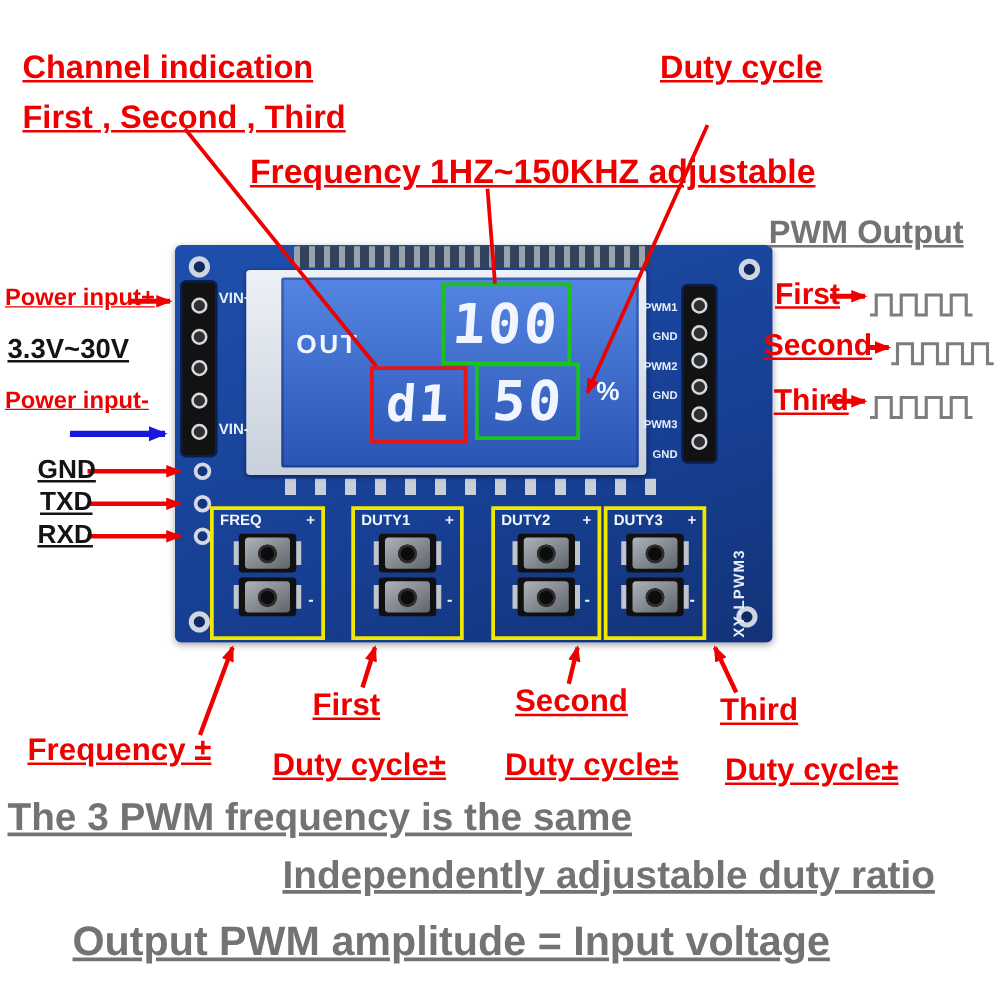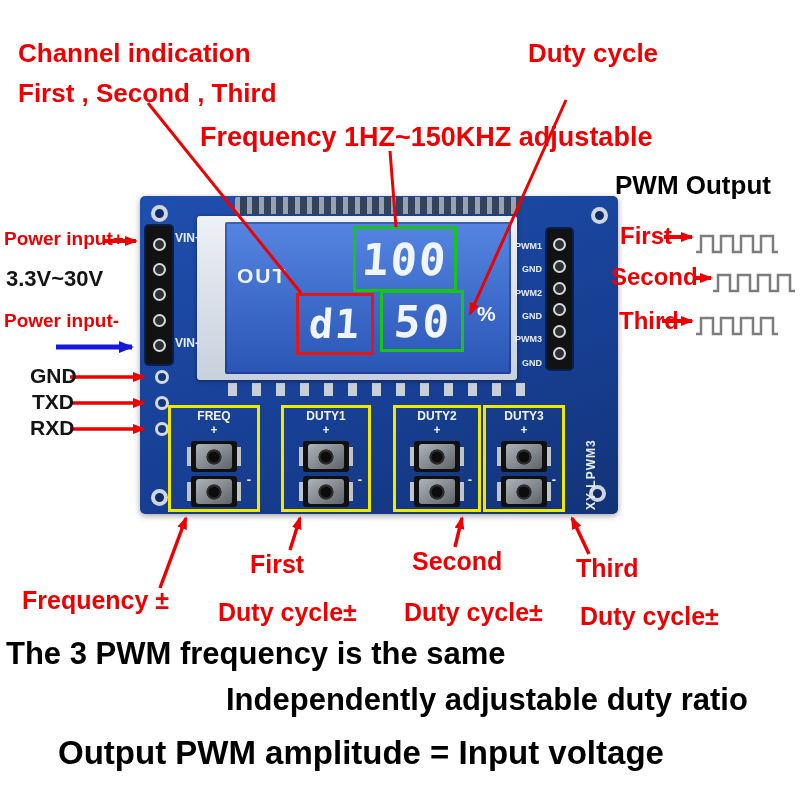--- a/index.html
+++ b/index.html
@@ -1,20 +1,20 @@
 <!DOCTYPE html>
 <html><head>
 <meta charset="utf-8">
 <style>
   html,body{margin:0;padding:0;background:#fff;}
   .stage{position:relative;width:800px;height:800px;background:#fff;overflow:hidden;
          font-family:"Liberation Sans",sans-serif;}
-  .ann{position:absolute;white-space:nowrap;font-weight:600;z-index:10;}
+  .ann{position:absolute;white-space:nowrap;font-weight:600;z-index:10;text-decoration:underline;}
   .red{color:#ee0000;}
-  .blue{color:#000000;}
+  .blue{color:#737373;}
   .black{color:#141414;text-align:center;}
   .overlay{position:absolute;left:0;top:0;z-index:5;pointer-events:none;}
 
   
   .board{position:absolute;left:140px;top:196px;width:478px;height:318px;z-index:1;
          background:linear-gradient(160deg,#1f4fae 0%,#173f93 60%,#123377 100%);
          border-radius:5px;box-shadow:0 2px 6px rgba(0,0,0,.35);}
   .mhole{position:absolute;width:17px;height:17px;border-radius:50%;
          background:#112a61;border:4px solid #cfd6e2;box-sizing:border-box;}
   .pins-top{position:absolute;left:95px;top:1px;width:286px;height:17px;
@@ -46,21 +46,21 @@
   .ph{width:9px;height:9px;border-radius:50%;background:#303030;border:2px solid #d4dae2;}
   .lpin-label{position:absolute;color:#e8eef8;font-size:12px;font-weight:bold;}
   .rpin-labels{position:absolute;left:370px;top:33px;width:34px;height:140px;display:flex;flex-direction:column;}
   .rpin-labels div{flex:1;display:flex;align-items:center;justify-content:flex-end;
           font-size:9px;font-weight:bold;color:#e8eef8;padding-right:2px;margin-top:11px;}
   .pad{position:absolute;width:8px;height:8px;border-radius:50%;background:#13357d;border:3px solid #d4dae2;}
 
   
   .btn-group{position:absolute;top:209px;height:107px;border:3px solid #f0e800;box-sizing:border-box;}
   .bg-row{display:flex;justify-content:space-between;align-items:center;padding:1px 5px 0 5px;
-          color:#f2f5fa;font-size:12px;font-weight:bold;flex-direction:column;}
+          color:#f2f5fa;font-size:12px;font-weight:bold;}
   .bg-minus{position:absolute;right:6px;top:64px;color:#f2f5fa;font-size:13px;font-weight:bold;}
   .sw{position:relative;width:46px;height:31px;background:#101010;border-radius:3px;margin:4px auto 0;}
   .sw::before,.sw::after{content:"";position:absolute;top:6px;width:4px;height:19px;background:#c0c5cc;}
   .sw::before{left:-4px;} .sw::after{right:-4px;}
   .sw-plate{position:absolute;left:5px;right:5px;top:3px;bottom:3px;border-radius:3px;
             background:linear-gradient(145deg,#aeb3ba,#5f646b);}
   .sw-cap{position:absolute;left:50%;top:50%;width:15px;height:15px;transform:translate(-50%,-50%);
           background:#0c0c0c;border-radius:50%;box-shadow:inset 0 0 0 2px #2e2e2e;}
   .model{position:absolute;left:444px;top:210px;height:104px;color:#e8edf5;font-size:12px;
          font-weight:bold;letter-spacing:1px;writing-mode:vertical-rl;transform:rotate(180deg);}

